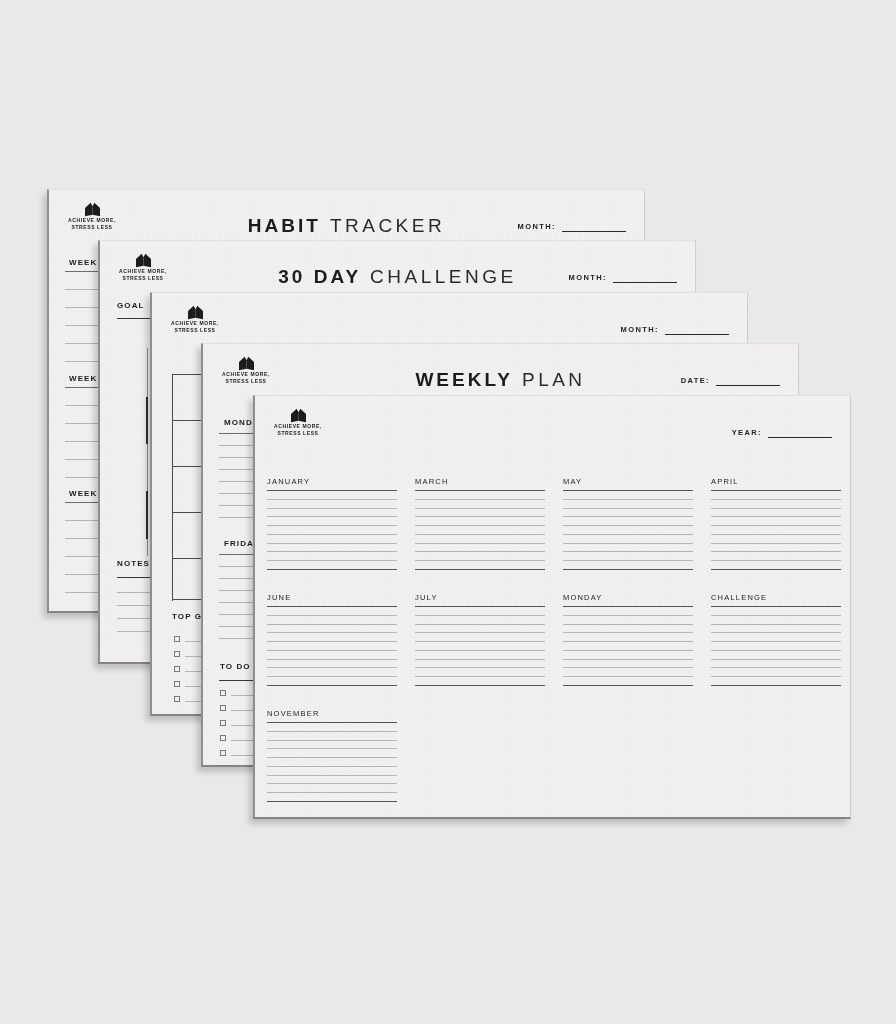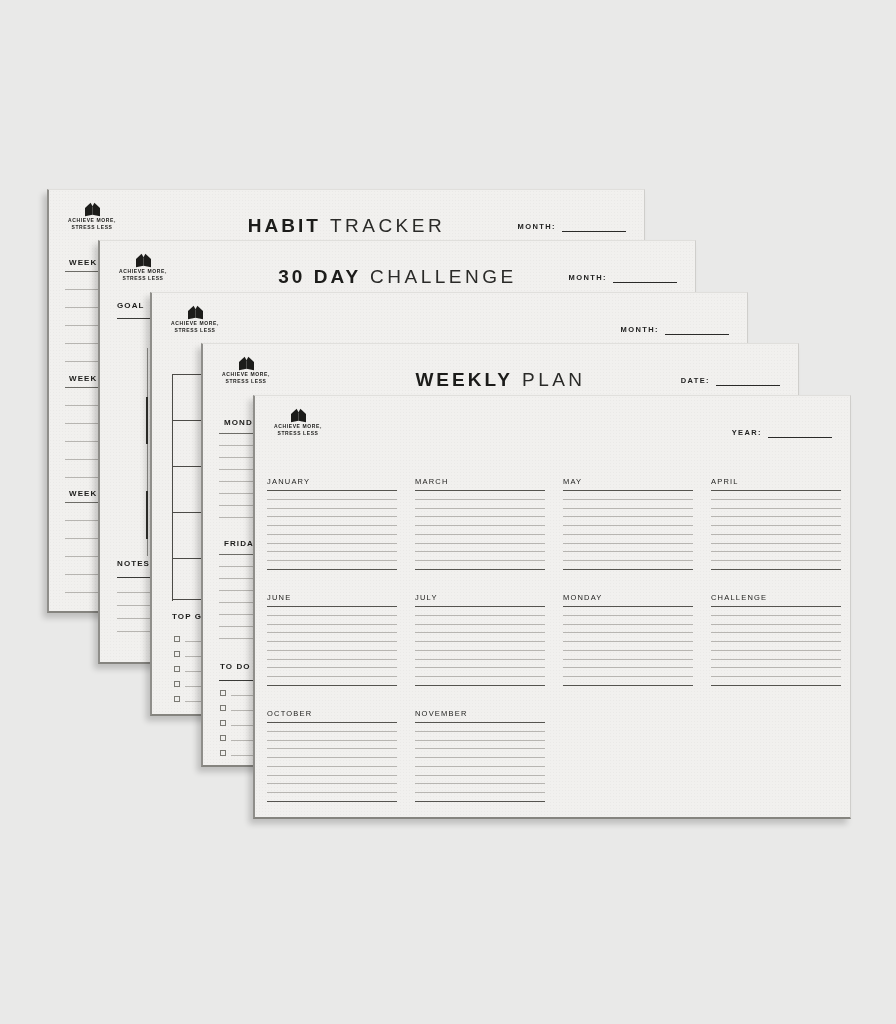--- a/index.html
+++ b/index.html
@@ -351,35 +351,20 @@
             <div class="mline"></div>
             <div class="mline"></div>
             <div class="mline"></div>
             <div class="mline"></div>
             <div class="mline"></div>
             <div class="mline"></div>
             <div class="mline dk"></div>
           </div>
         </div>
         <div class="mblock">
-          <div class="mlabel">OCTOBER</div>
-          <div class="mlines">
-            <div class="mline dk"></div>
-            <div class="mline"></div>
-            <div class="mline"></div>
-            <div class="mline"></div>
-            <div class="mline"></div>
-            <div class="mline"></div>
-            <div class="mline"></div>
-            <div class="mline"></div>
-            <div class="mline"></div>
-            <div class="mline dk"></div>
-          </div>
-        </div>
-        <div class="mblock">
           <div class="mlabel">NOVEMBER</div>
           <div class="mlines">
             <div class="mline dk"></div>
             <div class="mline"></div>
             <div class="mline"></div>
             <div class="mline"></div>
             <div class="mline"></div>
             <div class="mline"></div>
             <div class="mline"></div>
             <div class="mline"></div>

